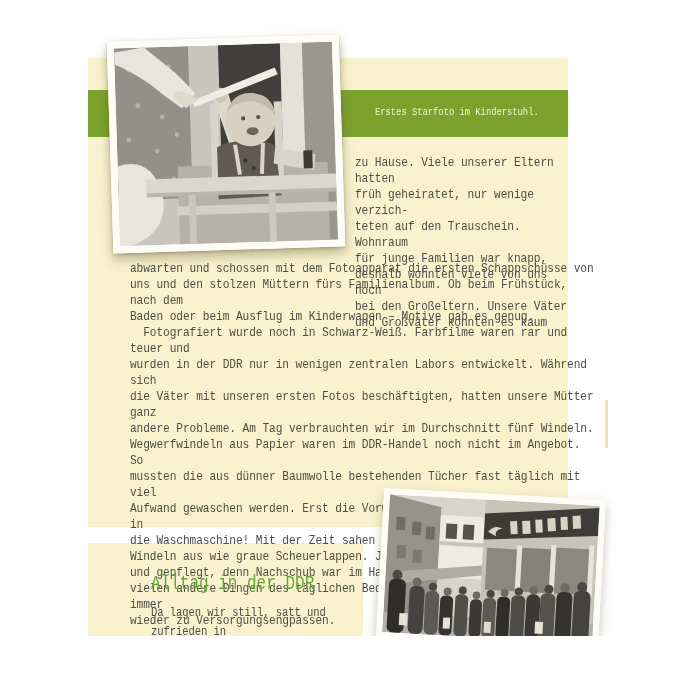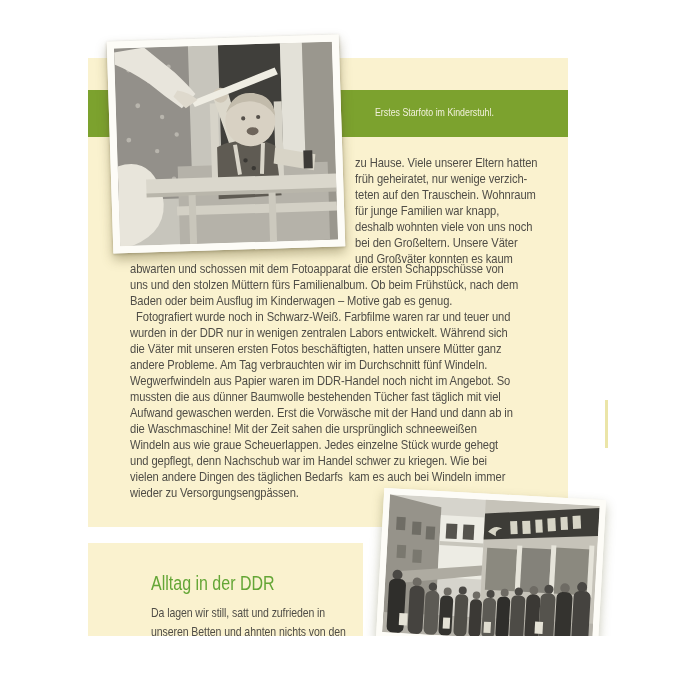--- a/index.html
+++ b/index.html
@@ -1,17 +1,17 @@
 <!DOCTYPE html>
 <html><head>
 <meta charset="utf-8">
 <style>
   html,body{margin:0;padding:0;background:#ffffff;}
   #page{position:relative;width:700px;height:636px;background:#ffffff;overflow:hidden;
-        font-family:Liberation Sans, sans-serif;}
+        font-family:Liberation Mono, monospace;}
   .panel{position:absolute;background:#faf2cf;}
   #panel-top{left:88px;top:58px;width:480px;height:469px;z-index:1;}
   #banner{position:absolute;left:88px;top:90px;width:480px;height:47px;background:#7ca22e;z-index:2;}
   #banner-caption{position:absolute;left:287px;top:17px;font-size:10px;color:#f2f1dc;
         transform:scaleX(.88);transform-origin:left top;white-space:nowrap;}
   #accent-line{position:absolute;left:605px;top:400px;width:3px;height:48px;background:#ebe5a8;z-index:2;}
   .photo{position:absolute;box-sizing:border-box;border:7px solid #fdfcf7;background:#fdfcf7;z-index:6;}
   #baby-photo{left:110px;top:38px;width:232px;height:212px;transform:rotate(-1.8deg);
         box-shadow:0 6px 12px rgba(90,80,40,.40),0 1px 3px rgba(90,80,40,.35);}
   #queue-photo{left:380px;top:494px;width:222px;height:150px;border-width:6px;transform:rotate(3.2deg);

